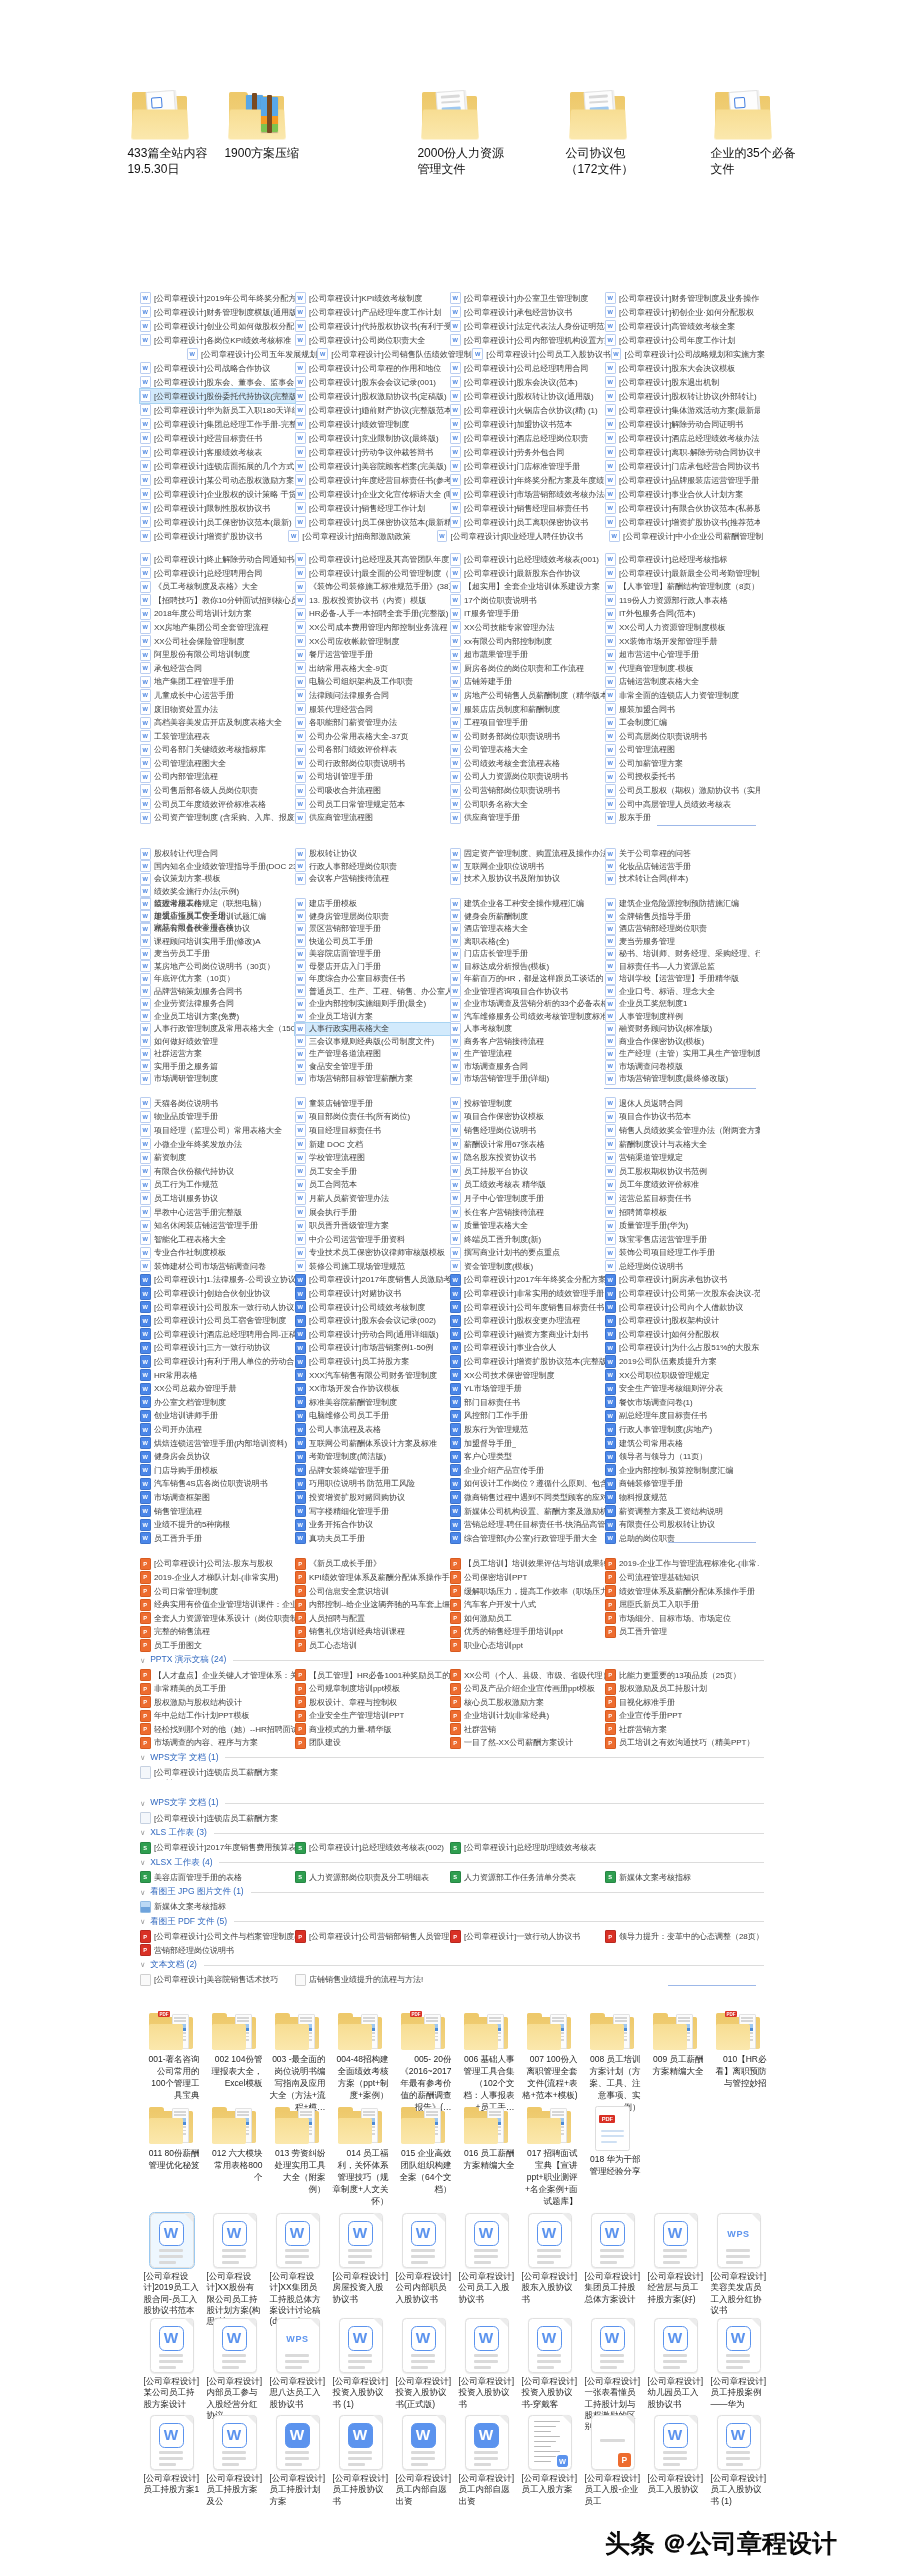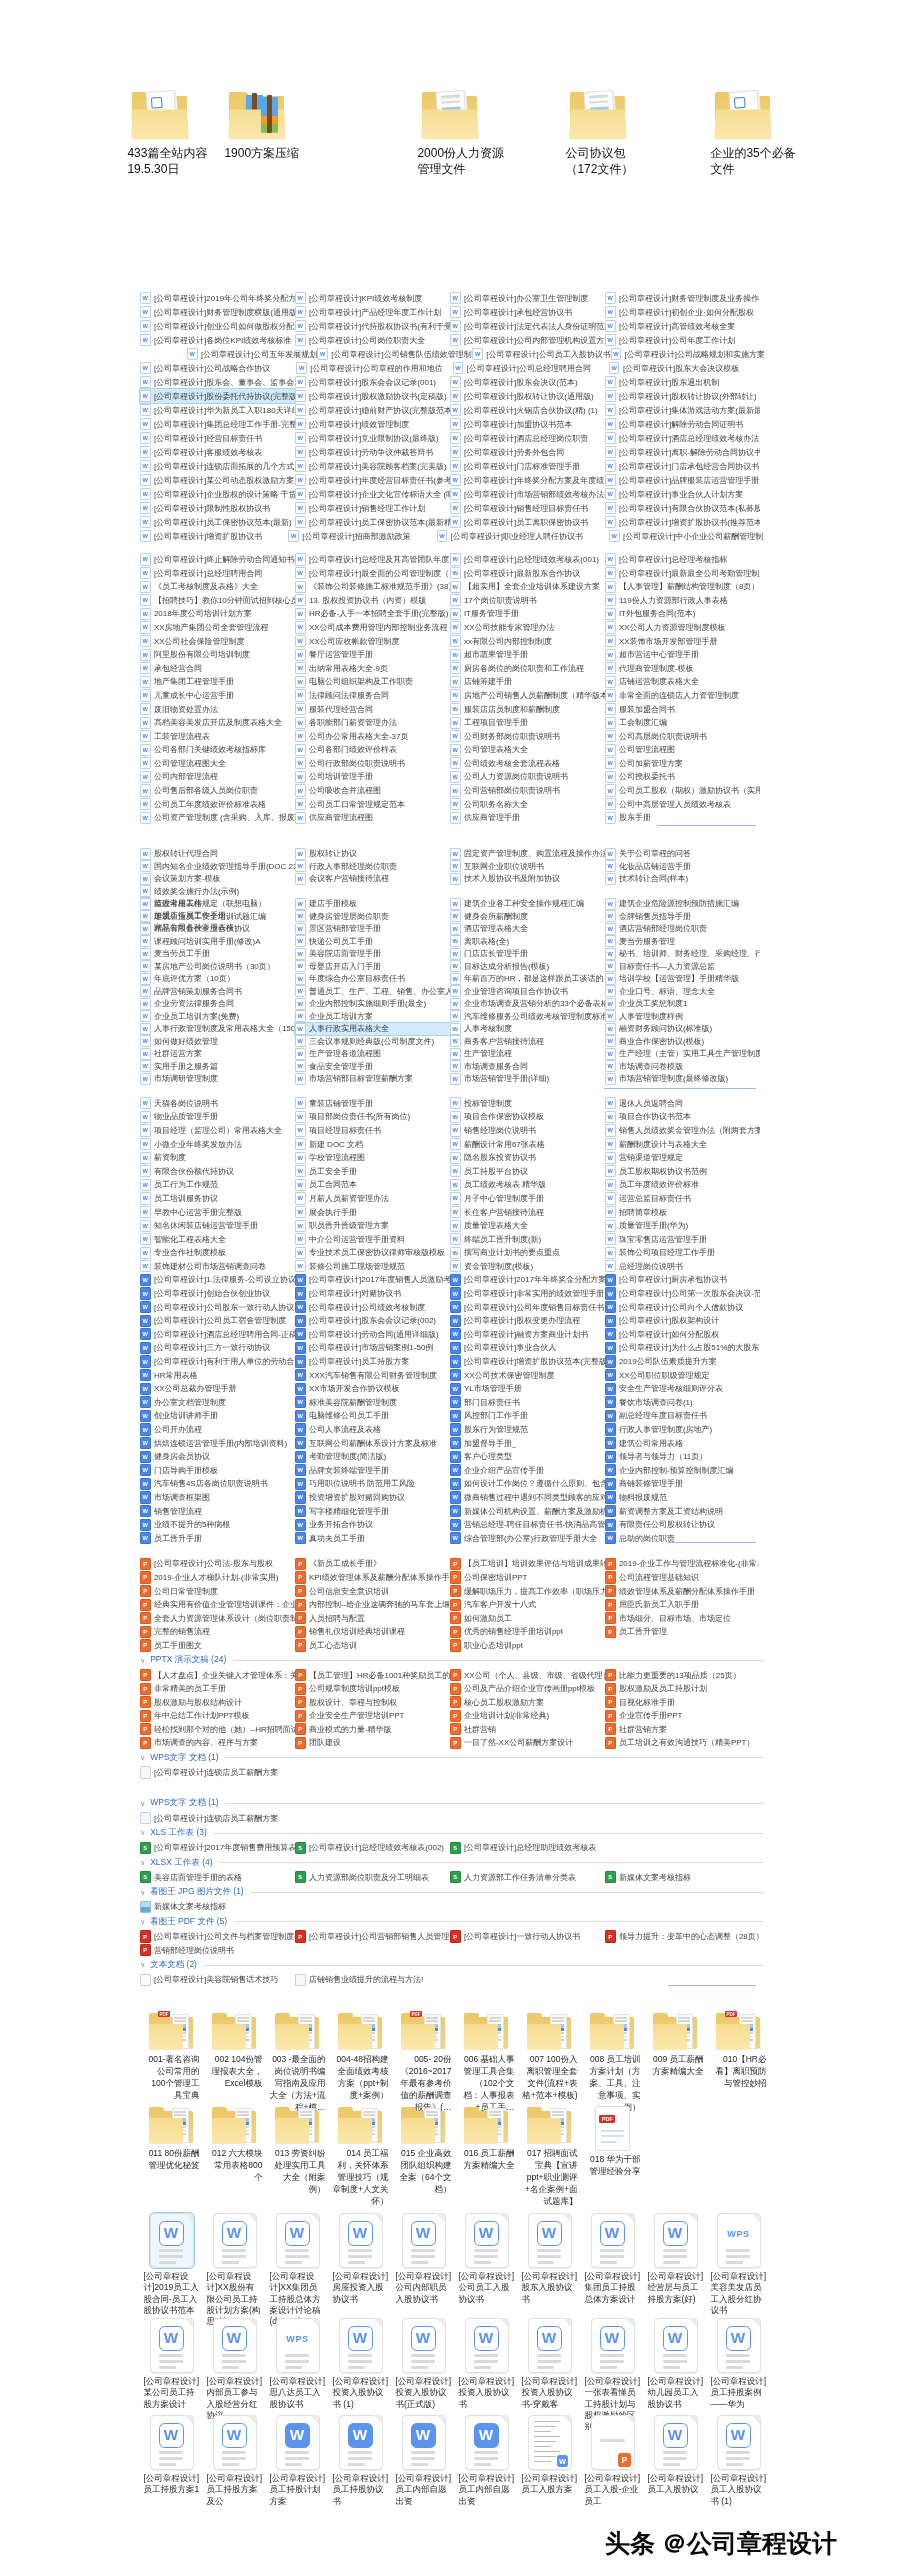--- a/index.html
+++ b/index.html
@@ -250,21 +250,21 @@
         </div>
         <div class="lcell">
           <span class="ic word-outline" data-letter="W"></span>
           <span class="txt">[公司章程设计]公司员工入股协议书</span>
         </div>
         <div class="lcell">
           <span class="ic word-outline" data-letter="W"></span>
           <span class="txt">[公司章程设计]公司战略规划和实施方案…</span>
         </div>
       </div>
-      <div class="lrow" style="height: 14px; justify-content: space-between;">
+      <div class="lrow" style="height: 14px;">
         <div class="lcell">
           <span class="ic word-outline" data-letter="W"></span>
           <span class="txt">[公司章程设计]公司战略合作协议</span>
         </div>
         <div class="lcell">
           <span class="ic word-outline" data-letter="W"></span>
           <span class="txt">[公司章程设计]公司章程的作用和地位</span>
         </div>
         <div class="lcell">
           <span class="ic word-outline" data-letter="W"></span>

